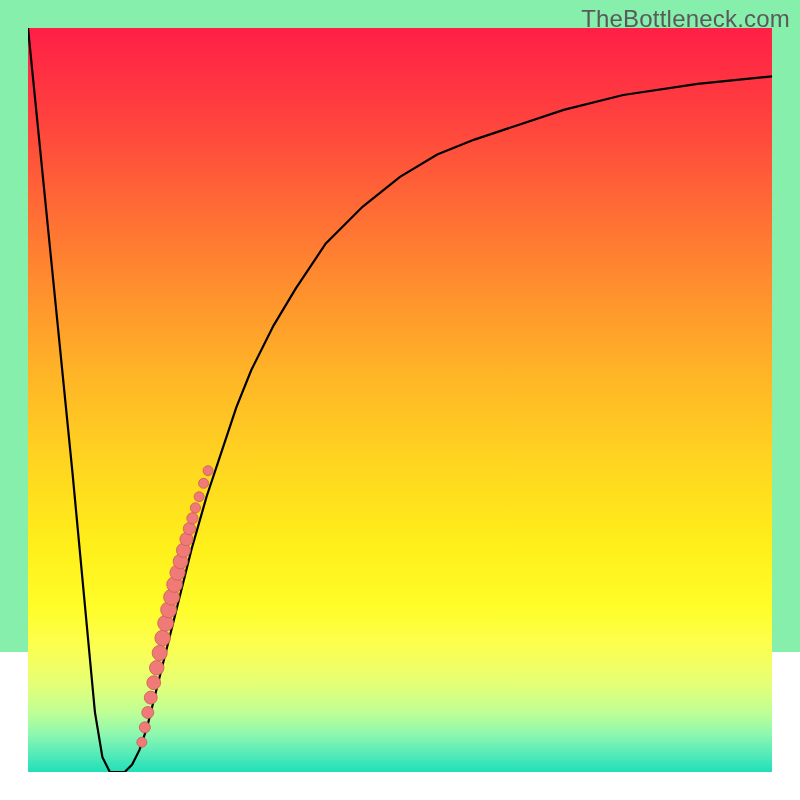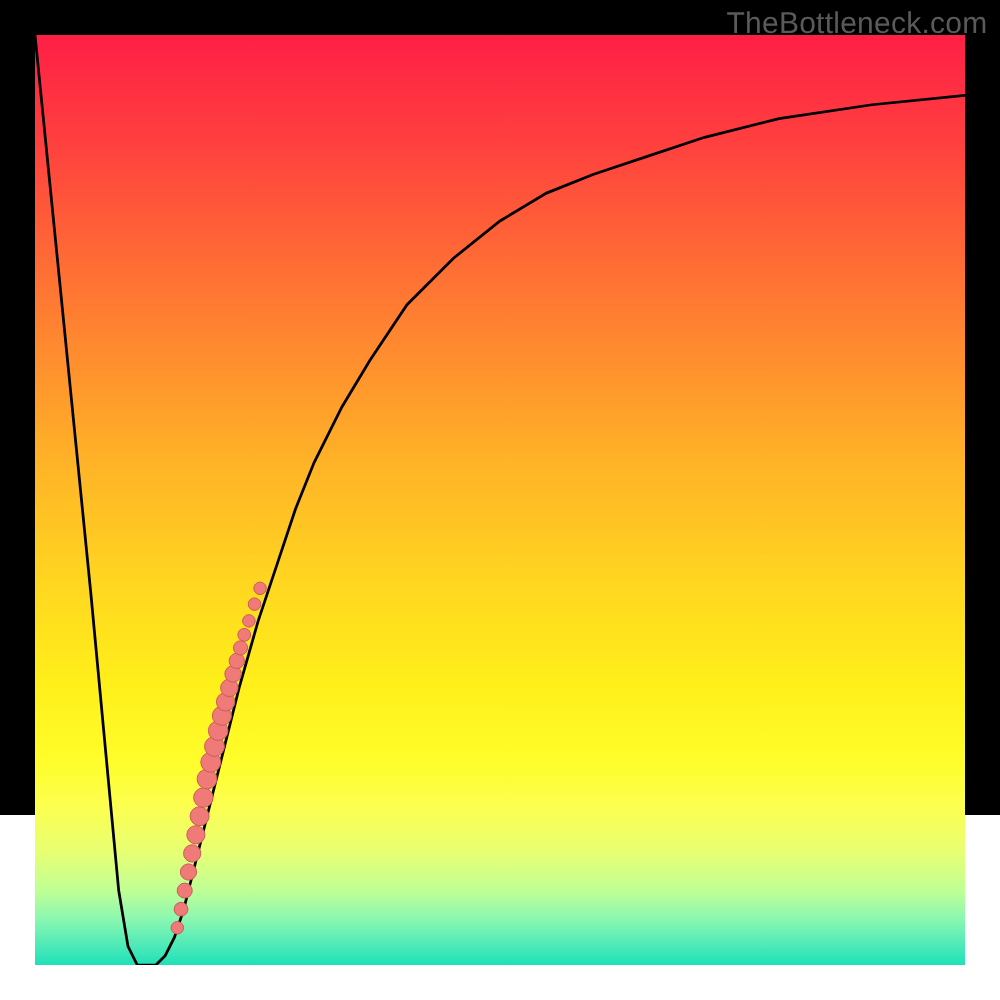--- a/index.html
+++ b/index.html
@@ -6,21 +6,21 @@
     margin: 0;
     padding: 0;
     width: 800px;
     height: 800px;
     overflow: hidden;
   }
   .stage {
     position: relative;
     width: 800px;
     height: 652px;
-    background: #000000;
+    background: #86efac;
   }
   .plot {
     position: absolute;
     left: 28px;
     top: 28px;
     width: 744px;
     height: 744px;
     overflow: hidden;
   }
   .gradient {

